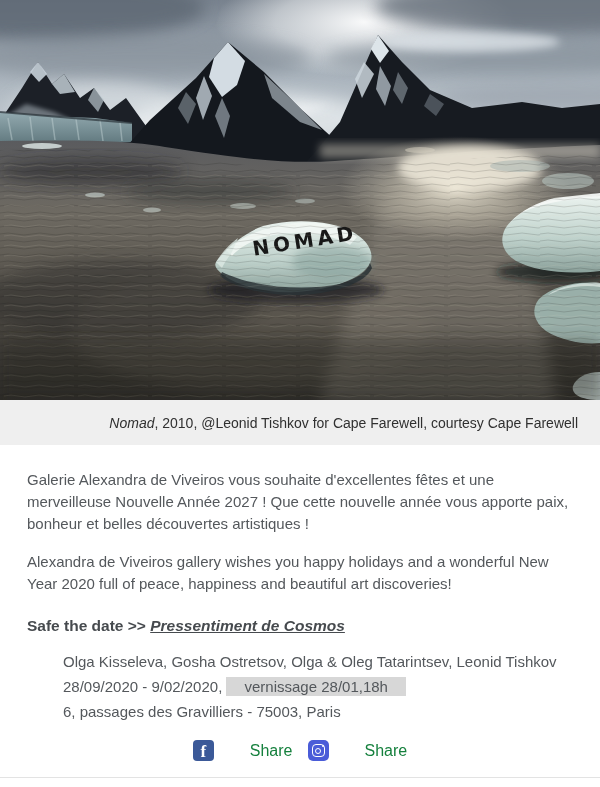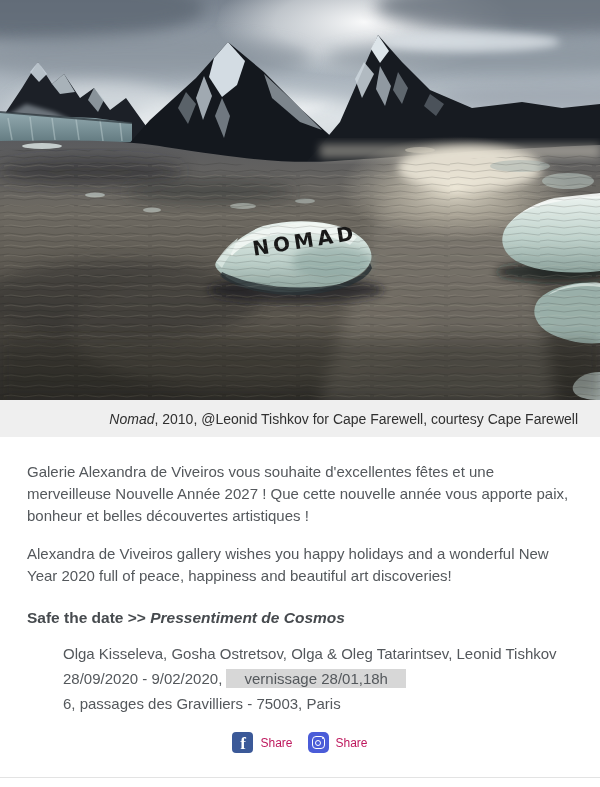--- a/index.html
+++ b/index.html
@@ -6,44 +6,44 @@
   html, body { background: #ffffff; }
   .page {
     width: 600px; height: 787px;
     background: #ffffff;
     font-family: "Liberation Sans", sans-serif;
     position: relative;
     overflow: hidden;
   }
   .hero { width: 600px; height: 400px; display: block; }
   .caption-bar {
-    height: 37px; background: #efefef;
+    height: 45px; background: #efefef;
     display: flex; align-items: center; justify-content: flex-end;
     padding-right: 22px;
     font-size: 14px; color: #303030;
   }
   .caption-bar .work-title { font-style: italic; }
   .content { padding: 24px 27px 0 27px; color: #54585c; }
   .content p { font-size: 15px; line-height: 22px; margin: 0 0 16px 0; }
   .save-date {
     font-size: 15.5px; font-weight: bold; color: #464a4e;
     margin: 22px 0 14px 0;
   }
-  .save-date .expo-title { font-style: italic; }
+  .save-date .expo-title { font-style: italic; text-decoration: underline; }
   .event-block { font-size: 15px; line-height: 25px; color: #54585c; margin-left: 36px; }
   .hl { background: #d7d7d7; padding: 1px 18px; }
   .share-row {
     display: flex; align-items: center; justify-content: center;
     gap: 7px; margin-top: 16px;
   }
   .share-group {
     display: flex; align-items: center; gap: 7px;
     cursor: pointer; margin: 0 4px;
   }
-  .share-label { font-size: 12px; color: #be185d; }
+  .share-label { font-size: 16px; color: #15803d; margin-left: 29px; }
   .fb-badge {
     width: 21px; height: 21px; border-radius: 4px;
     background: #3b5998; position: relative;
   }
   .fb-badge span {
     position: absolute; left: 0; right: 0; bottom: -1px;
     text-align: center;
     color: #fff; font-size: 17px; font-weight: bold;
     font-family: "Liberation Serif", serif; line-height: 21px;
   }

